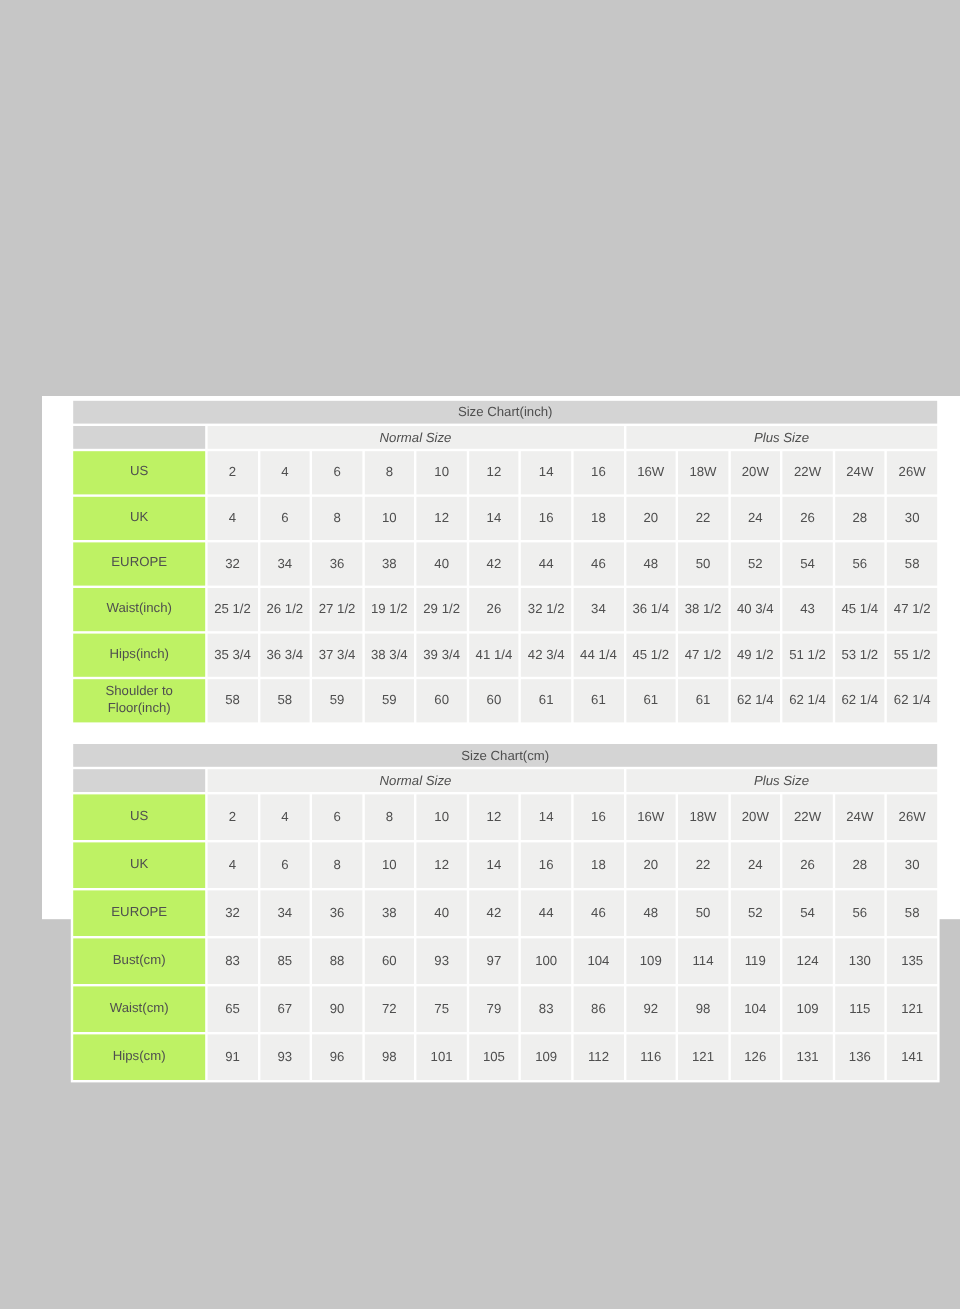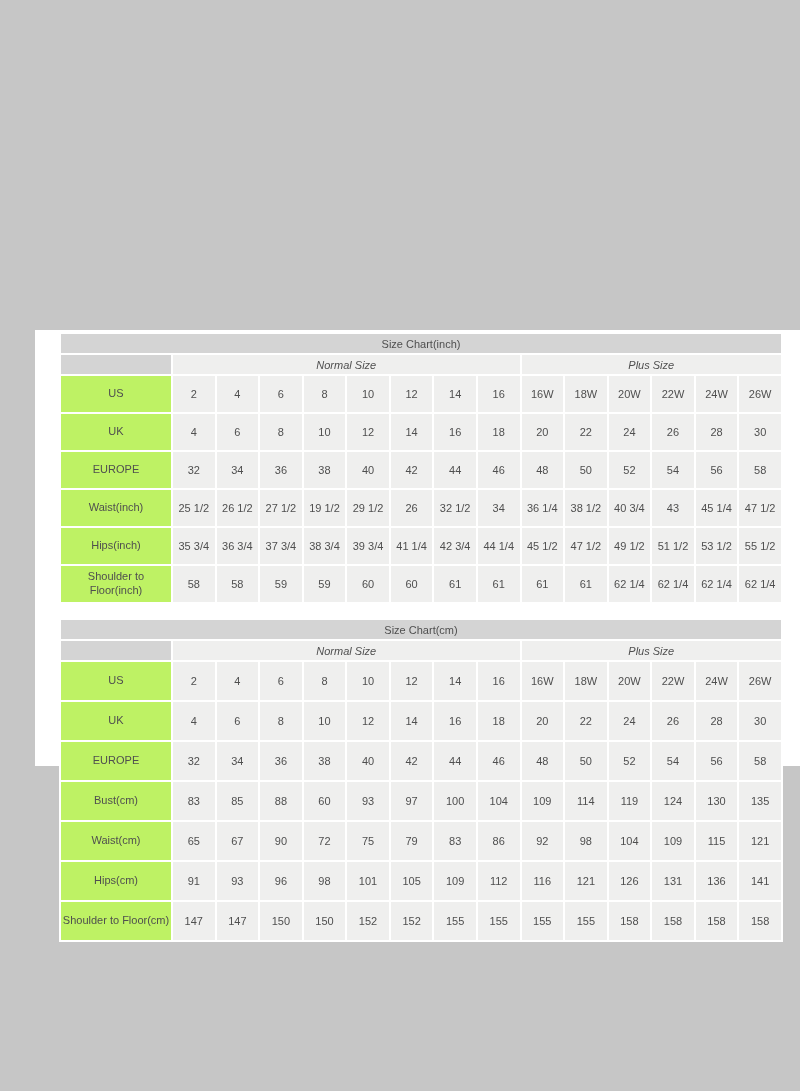--- a/index.html
+++ b/index.html
@@ -328,33 +328,16 @@
             <td class="value-cell">105</td>
             <td class="value-cell">109</td>
             <td class="value-cell">112</td>
             <td class="value-cell">116</td>
             <td class="value-cell">121</td>
             <td class="value-cell">126</td>
             <td class="value-cell">131</td>
             <td class="value-cell">136</td>
             <td class="value-cell">141</td>
           </tr>
-          <tr>
-            <th class="label-cell">Shoulder to Floor(cm)</th>
-            <td class="value-cell">147</td>
-            <td class="value-cell">147</td>
-            <td class="value-cell">150</td>
-            <td class="value-cell">150</td>
-            <td class="value-cell">152</td>
-            <td class="value-cell">152</td>
-            <td class="value-cell">155</td>
-            <td class="value-cell">155</td>
-            <td class="value-cell">155</td>
-            <td class="value-cell">155</td>
-            <td class="value-cell">158</td>
-            <td class="value-cell">158</td>
-            <td class="value-cell">158</td>
-            <td class="value-cell">158</td>
-          </tr>
         </tbody>
   </table>
 </div>
 </div>
 
 </body></html>

